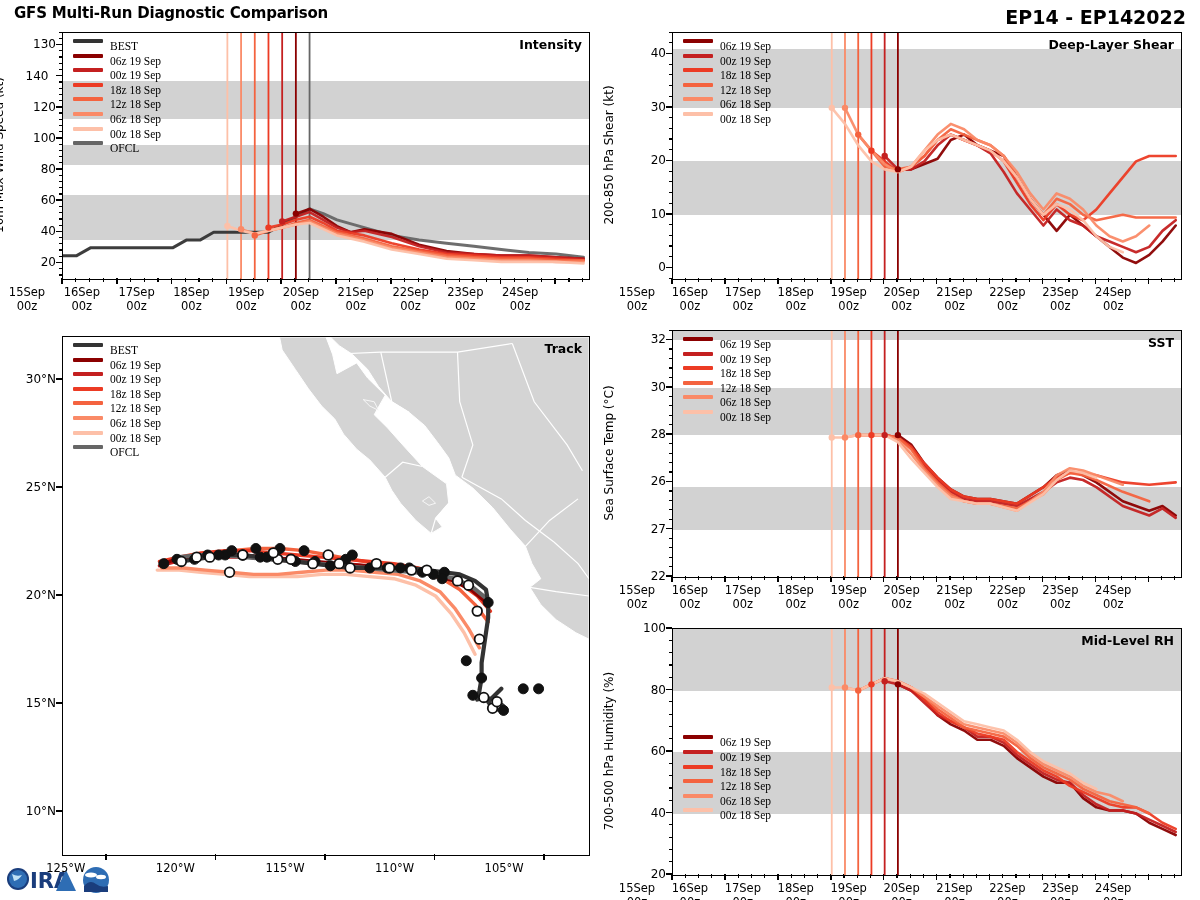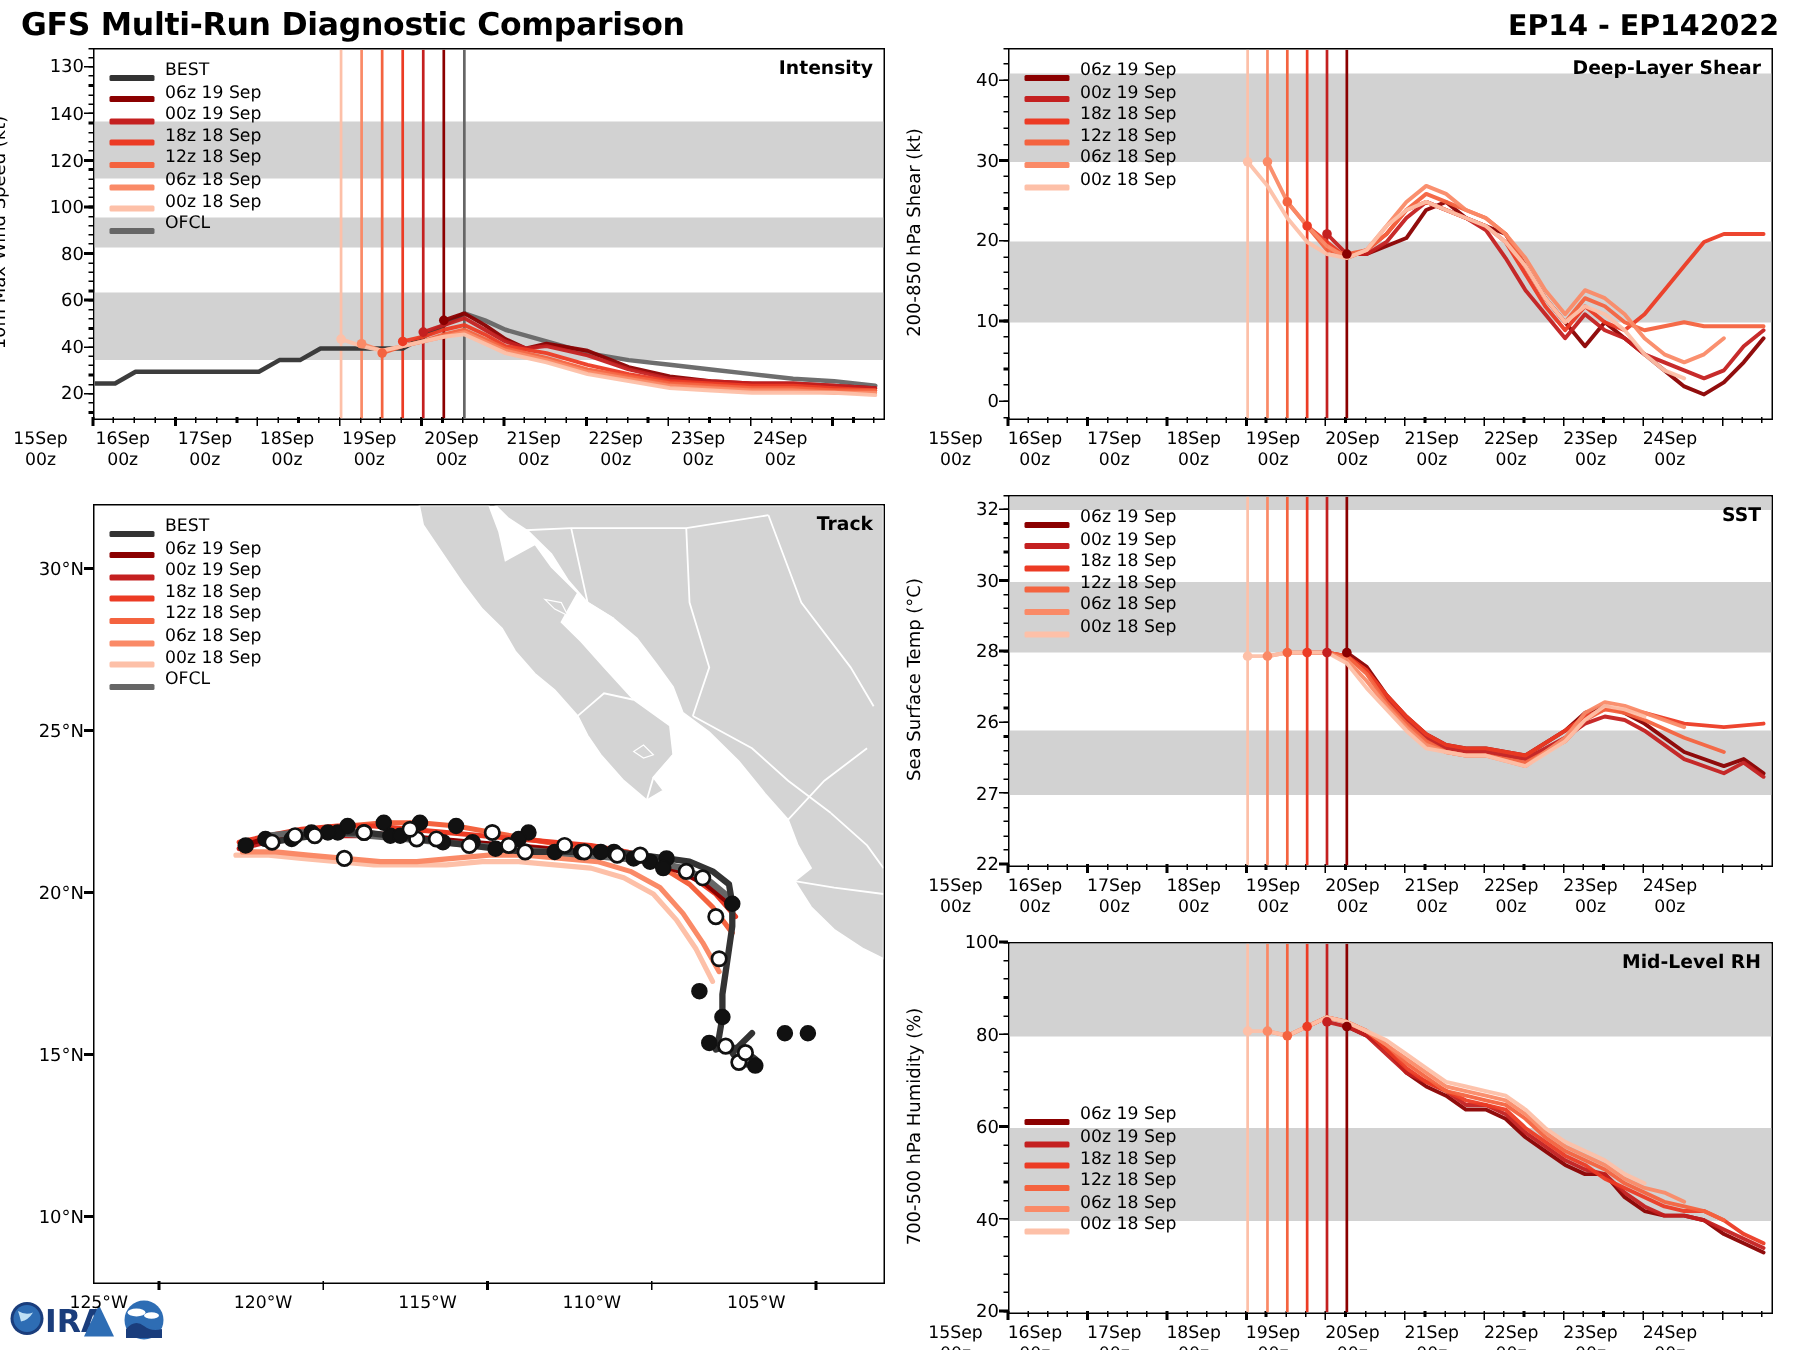--- a/index.html
+++ b/index.html
@@ -1,27 +1,27 @@
 <!DOCTYPE html>
 <html><head>
 <meta charset="utf-8">
 <style>
   html,body{margin:0;padding:0;}
   body{width:1200px;height:900px;background:#ffffff;
        font-family:"DejaVu Sans","Liberation Sans",sans-serif;
        color:#000;overflow:hidden;position:relative;}
   .abs{position:absolute;}
-  #header-title{left:14px;top:4px;font-size:21px;font-weight:bold;letter-spacing:-0.2px;}
+  #header-title{left:14px;top:4px;font-size:15px;font-weight:bold;letter-spacing:-0.2px;}
   #header-storm{right:14px;top:6px;font-size:19px;font-weight:bold;}
   .panel{position:absolute;border:1.4px solid #000;background:#fff;box-sizing:border-box;overflow:hidden;}
   .panel-title{position:absolute;right:7px;top:4px;font-size:12.5px;font-weight:bold;z-index:30;}
   .band{position:absolute;left:0;right:0;background:#d2d2d2;z-index:1;}
   svg.plot{position:absolute;left:0;top:0;width:100%;height:100%;z-index:5;}
   .legend{position:absolute;z-index:40;font-size:11.5px;line-height:14.6px;}
-  .legend .row{display:flex;align-items:flex-end;height:14.6px;}
+  .legend .row{display:flex;align-items:flex-start;height:14.6px;font-family:Liberation Serif, serif;}
   .legend .sw{width:30px;height:4px;margin-right:7px;flex:0 0 auto;border-radius:1px;}
   .legend .lb{white-space:nowrap;}
   .ylabel{position:absolute;transform-origin:0 0;font-size:12px;white-space:nowrap;}
   .ytick{position:absolute;font-size:12px;text-align:right;right:0;transform:translateY(-50%);}
   .xtick{position:absolute;font-size:11.5px;text-align:center;transform:translateX(-50%);line-height:13.5px;}
   .tickmark{position:absolute;background:#000;}
   #logo{position:absolute;left:4px;top:862px;width:112px;height:36px;}
 </style>
 </head>
 <body>
@@ -381,21 +381,21 @@
 <div class="ytick" style="left:18px;top:231.2911392405063px;width:38px;">40</div>
 <div class="tickmark" style="left:56px;top:230.59113924050632px;width:6px;height:1.5px;"></div>
 <div class="ytick" style="left:18px;top:200.15189873417722px;width:38px;">60</div>
 <div class="tickmark" style="left:56px;top:199.45189873417723px;width:6px;height:1.5px;"></div>
 <div class="ytick" style="left:18px;top:169.0126582278481px;width:38px;">80</div>
 <div class="tickmark" style="left:56px;top:168.31265822784812px;width:6px;height:1.5px;"></div>
 <div class="ytick" style="left:18px;top:137.873417721519px;width:38px;">100</div>
 <div class="tickmark" style="left:56px;top:137.173417721519px;width:6px;height:1.5px;"></div>
 <div class="ytick" style="left:18px;top:106.73417721518987px;width:38px;">120</div>
 <div class="tickmark" style="left:56px;top:106.03417721518987px;width:6px;height:1.5px;"></div>
-<div class="ytick" style="left:18px;top:75.59493670886076px;width:38px;">140</div>
+<div class="ytick" style="left:18px;top:75.59493670886076px;width:38px;text-align:center;">140</div>
 <div class="tickmark" style="left:56px;top:74.89493670886075px;width:6px;height:1.5px;"></div>
 <div class="ytick" style="left:18px;top:44.45569620253167px;width:38px;">130</div>
 <div class="tickmark" style="left:56px;top:43.75569620253167px;width:6px;height:1.5px;"></div>
 <div class="tickmark" style="left:58.5px;top:274.38607594936707px;width:3.5px;height:1.2px;"></div>
 <div class="tickmark" style="left:58.5px;top:268.15822784810126px;width:3.5px;height:1.2px;"></div>
 <div class="tickmark" style="left:58.5px;top:261.93037974683546px;width:3.5px;height:1.2px;"></div>
 <div class="tickmark" style="left:58.5px;top:255.7025316455696px;width:3.5px;height:1.2px;"></div>
 <div class="tickmark" style="left:58.5px;top:249.4746835443038px;width:3.5px;height:1.2px;"></div>
 <div class="tickmark" style="left:58.5px;top:243.24683544303798px;width:3.5px;height:1.2px;"></div>
 <div class="tickmark" style="left:58.5px;top:237.01898734177215px;width:3.5px;height:1.2px;"></div>

